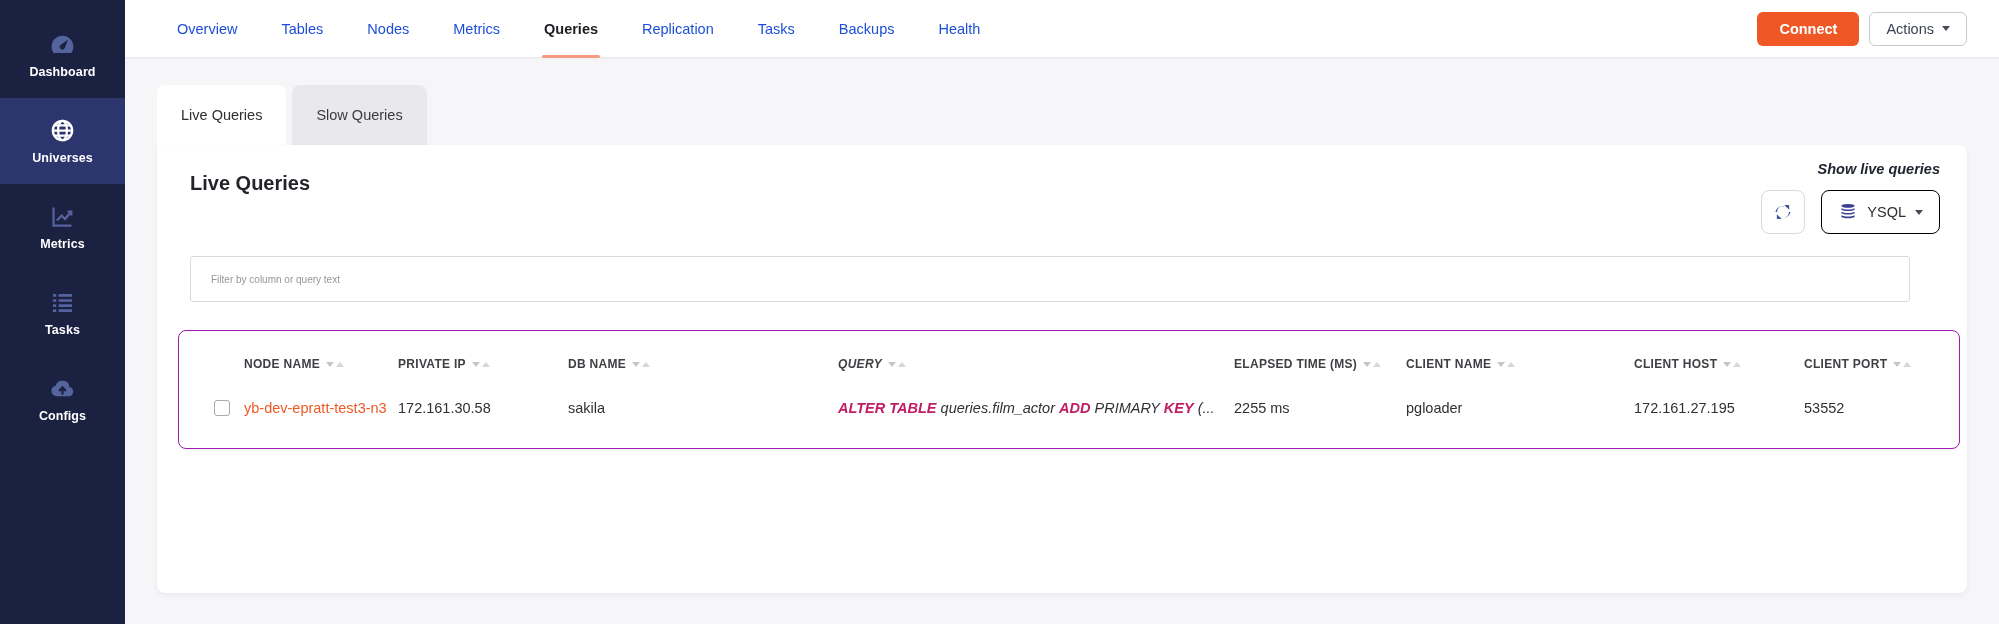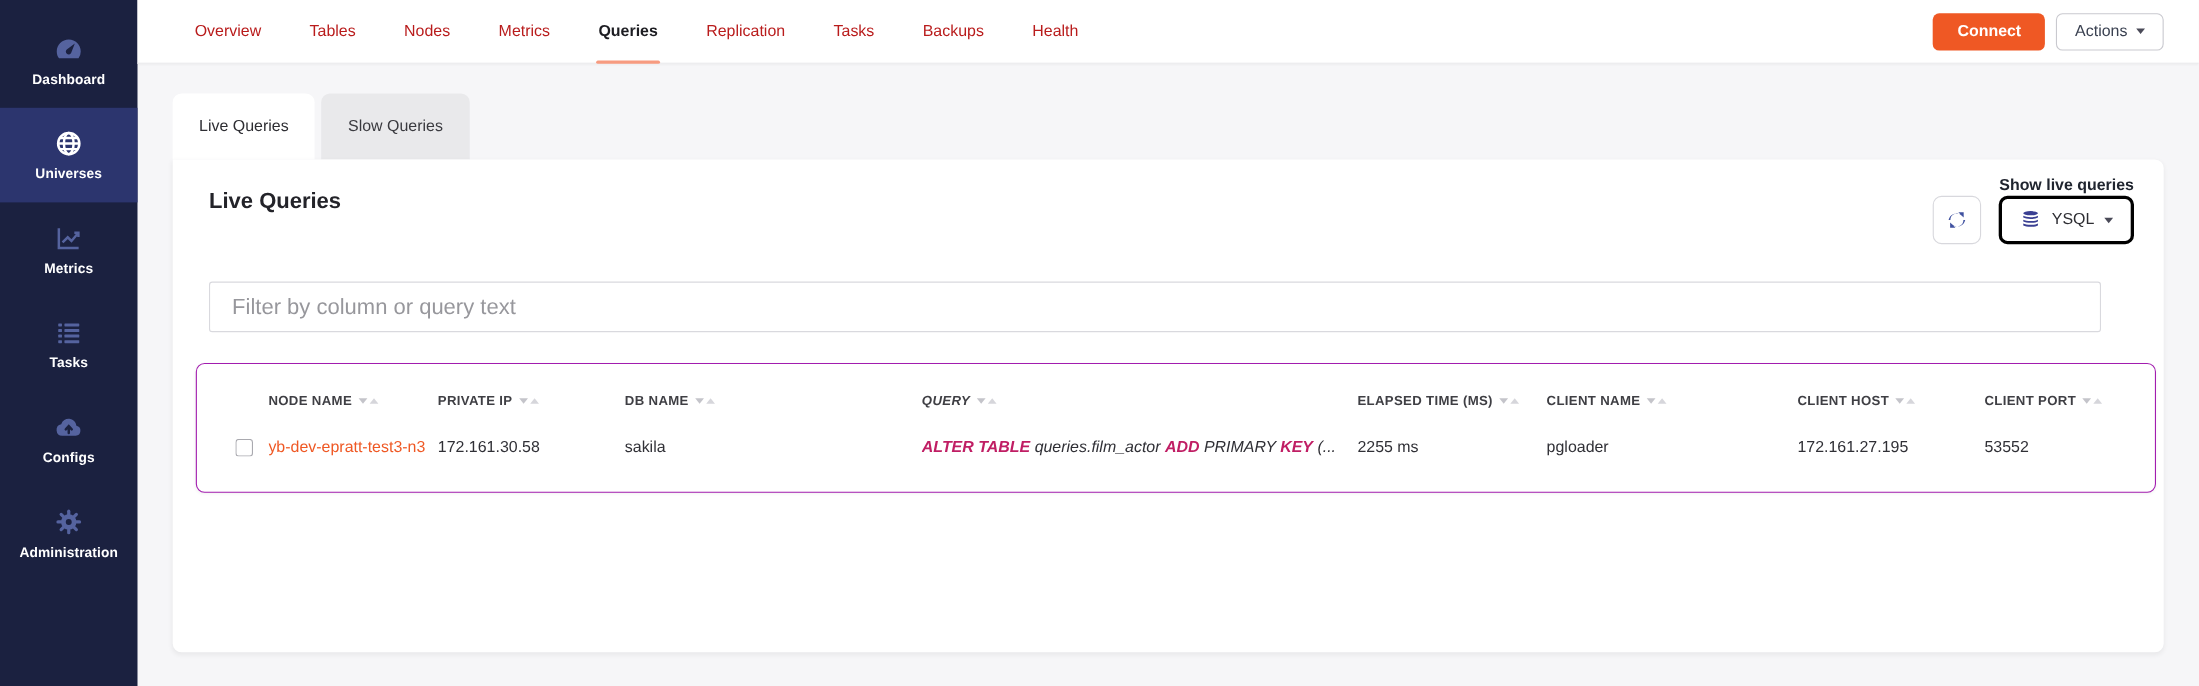--- a/index.html
+++ b/index.html
@@ -18,21 +18,21 @@
   .side-item .sicon { color:var(--sidebar-icon); display:flex; }
   .side-item.active { background:var(--sidebar-active); }
   .side-item.active .sicon { color:#ffffff; }
   .side-item .slabel { color:#ffffff; font-size:12.5px; font-weight:600; letter-spacing:.1px; }
   
   .topbar { position:absolute; left:125px; top:0; width:1874px; height:58px; background:#fff;
     border-bottom:1px solid #e9e9ec; box-shadow:0 1px 2px rgba(0,0,0,.04);
     display:flex; align-items:center; padding:0 32px 0 30px; }
   .nav { display:flex; height:58px; }
   .nav-item { position:relative; display:inline-flex; align-items:center; height:58px;
-    padding:0 22px; font-size:14.5px; color:#b91c1c; cursor:pointer; white-space:nowrap; }
+    padding:0 22px; font-size:14.5px; color:#1d4ed8; cursor:pointer; white-space:nowrap; }
   .nav-item.active { color:#1d1d22; font-weight:700; }
   .nav-item.active::after { content:""; position:absolute; left:20px; right:20px; bottom:0;
     height:3px; background:var(--underline); border-radius:2px; }
   .topbar-buttons { margin-left:auto; display:flex; gap:10px; }
   .btn-connect { height:34px; padding:0 22px; background:var(--accent); color:#fff;
     font-size:14.5px; font-weight:600; border:none; border-radius:6px; cursor:pointer; }
   .btn-actions { height:34px; padding:0 16px; background:#fff; color:#3a4151; font-size:14.5px;
     border:1px solid #c9c9cf; border-radius:6px; cursor:pointer; display:inline-flex;
     align-items:center; gap:8px; }
   .caret { width:0; height:0; border-left:4.5px solid transparent; border-right:4.5px solid transparent;
@@ -41,30 +41,30 @@
   .content { position:absolute; left:125px; top:58px; width:1558px; height:566px; padding:27px 32px 0 32px; }
   .tabs { display:flex; gap:6px; height:60px; }
   .tab { display:inline-flex; align-items:center; padding:0 24px; font-size:14.5px; color:#3a3a3f;
     border-radius:8px 8px 0 0; cursor:pointer; }
   .tab.active { background:#fff; color:#2e2e33; }
   .tab.inactive { background:#e9e9eb; }
   .card { position:relative; background:#fff; width:1810px; min-height:448px;
     border-radius:0 8px 8px 8px; box-shadow:0 2px 5px rgba(0,0,0,.06); padding:27px 27px 30px 33px; }
   .page-title { font-size:20px; font-weight:700; color:#232329; }
   .right-controls { position:absolute; top:16px; right:27px; text-align:right; }
-  .show-live-label { font-size:14.5px; font-weight:700; color:#20252f; margin-bottom:1px; }
+  .show-live-label { font-size:14.5px; font-weight:700; color:#20252f; margin-bottom:13px;font-style:italic; }
   .ctrl-row { display:flex; justify-content:flex-end; gap:16px; }
   .btn-refresh { width:44px; height:44px; border:1px solid #d8d8dd; border-radius:8px; background:#fff;
     display:flex; align-items:center; justify-content:center; color:#4052a0; cursor:pointer; }
-  .btn-api { height:44px; border:3px solid #000000; border-radius:8px; background:#fff; padding:0 16px;
+  .btn-api { height:44px; border:1px solid #000000; border-radius:8px; background:#fff; padding:0 16px;
     display:inline-flex; align-items:center; gap:9px; font-size:14.5px; color:#2e2e33; cursor:pointer; }
   .btn-api .dbicon { color:#3a3f92; display:flex; }
   .filter-wrap { margin-top:61px; }
   .filter-input { width:1720px; height:46px; border:1px solid #d9d9de; border-radius:3px;
-    padding:0 20px; font-size:20px; color:#a21caf; font-family:inherit; }
+    padding:0 20px; font-size:10px; color:#a21caf; font-family:inherit; }
   .filter-input::placeholder { color:#97979c; }
   
   .tablebox { margin:28px 0 0 -12px; width:1782px; border:1px solid #a21caf; border-radius:8px;
     background:#fff; box-shadow:0 1px 3px rgba(0,0,0,.05); padding-bottom:6px; }
   .thead { display:flex; padding:26px 0 6px 35px; }
   .trow { display:flex; padding:22px 0 26px 35px; align-items:center; }
   .cell { flex:none; font-size:14.5px; color:#303036; white-space:nowrap; overflow:hidden; }
   .hcell { flex:none; font-size:12px; font-weight:700; color:#3f3f44; letter-spacing:.3px;
     white-space:nowrap; cursor:pointer; }
   .col-check { width:30px; }
@@ -134,35 +134,20 @@
     </div>
     <div class="side-item">
       <span class="sicon">
         <svg width="27" height="27" viewBox="0 0 24 24">
           <path fill="currentColor" d="M6.7 18.8h10.9a4.1 4.1 0 0 0 .6-8.1 6.3 6.3 0 0 0-12.3-1.2 4.7 4.7 0 0 0 .8 9.3z"></path>
           <path d="M12 16.6v-5M9.6 13.6L12 11l2.4 2.6" stroke="#1b2140" stroke-width="2" fill="none" stroke-linecap="round"></path>
         </svg>
       </span>
       <span class="slabel">Configs</span>
     </div>
-    <div class="side-item">
-      <span class="sicon">
-        <svg width="27" height="27" viewBox="0 0 24 24">
-          <g fill="currentColor">
-            <rect x="10.7" y="2" width="2.6" height="20" rx="1.3"></rect>
-            <rect x="10.7" y="2" width="2.6" height="20" rx="1.3" transform="rotate(45 12 12)"></rect>
-            <rect x="10.7" y="2" width="2.6" height="20" rx="1.3" transform="rotate(90 12 12)"></rect>
-            <rect x="10.7" y="2" width="2.6" height="20" rx="1.3" transform="rotate(135 12 12)"></rect>
-            <circle cx="12" cy="12" r="6.2"></circle>
-          </g>
-          <circle cx="12" cy="12" r="2.4" fill="#1b2140"></circle>
-        </svg>
-      </span>
-      <span class="slabel">Administration</span>
-    </div>
   </nav>
 
 <header class="topbar">
   <div class="nav" id="topnav">
       <div class="nav-item">Overview</div>
       <div class="nav-item">Tables</div>
       <div class="nav-item">Nodes</div>
       <div class="nav-item">Metrics</div>
       <div class="nav-item active">Queries</div>
       <div class="nav-item">Replication</div>

